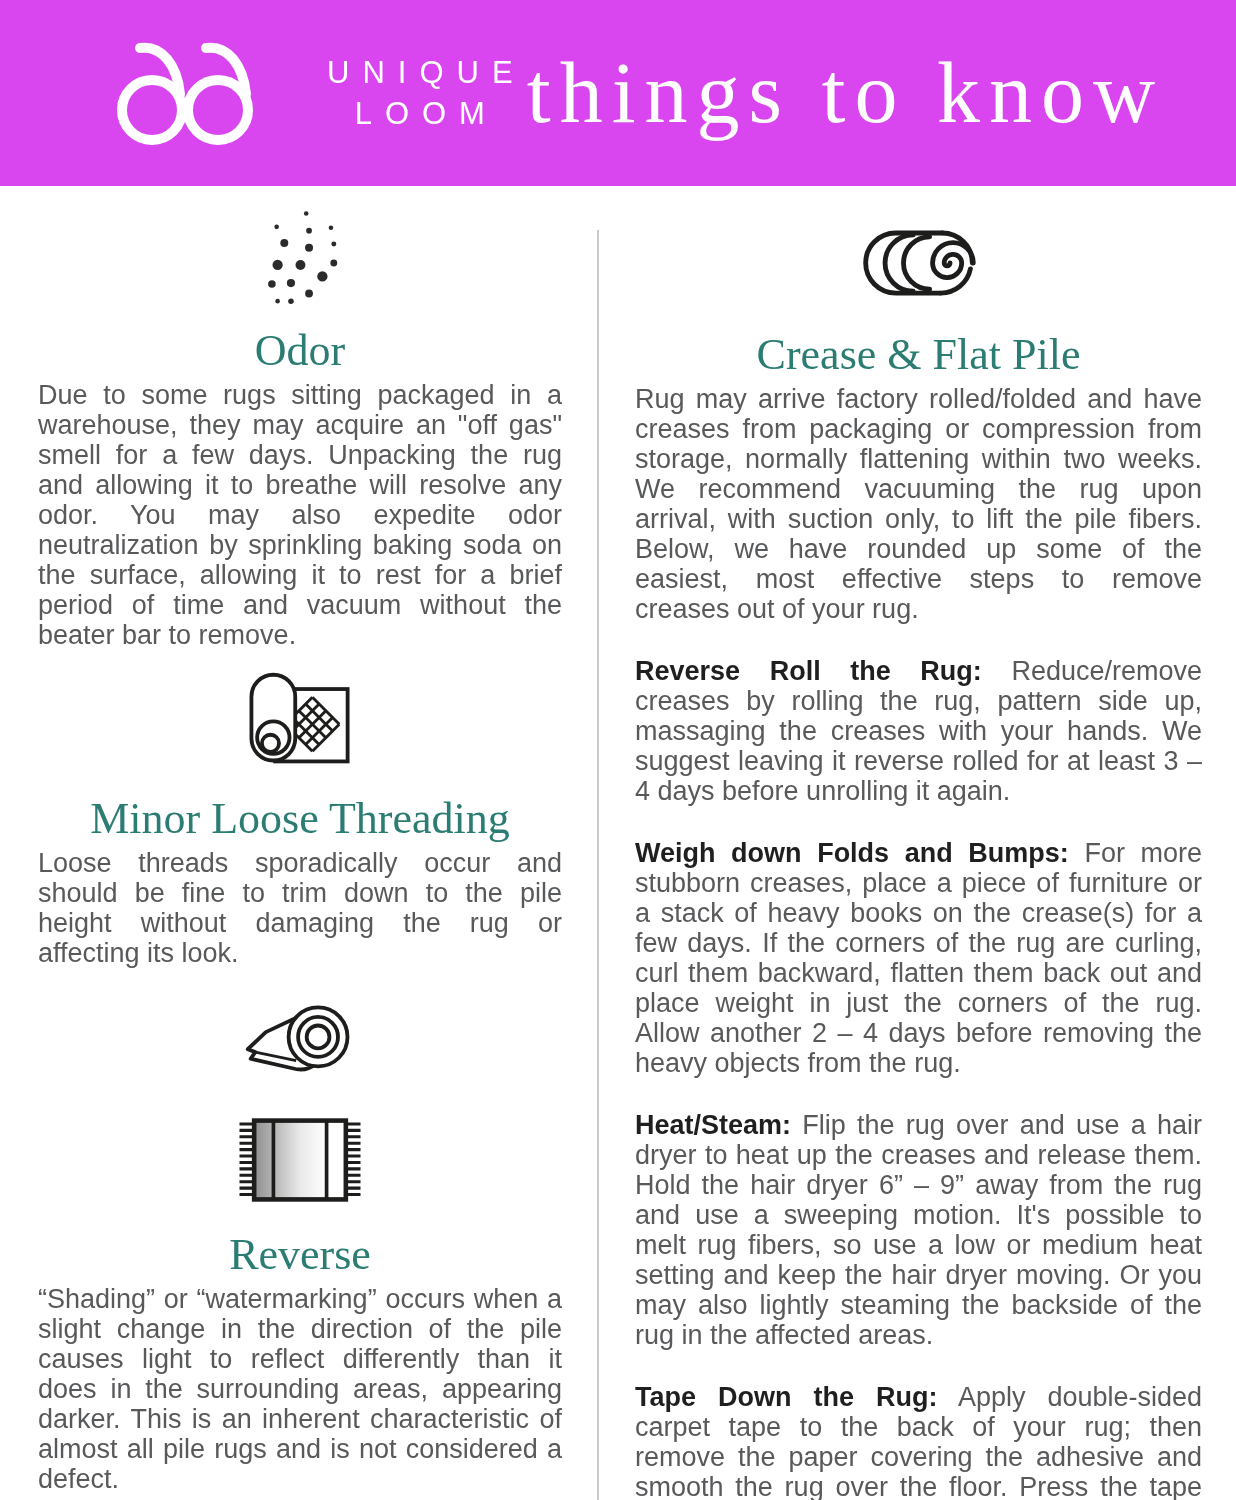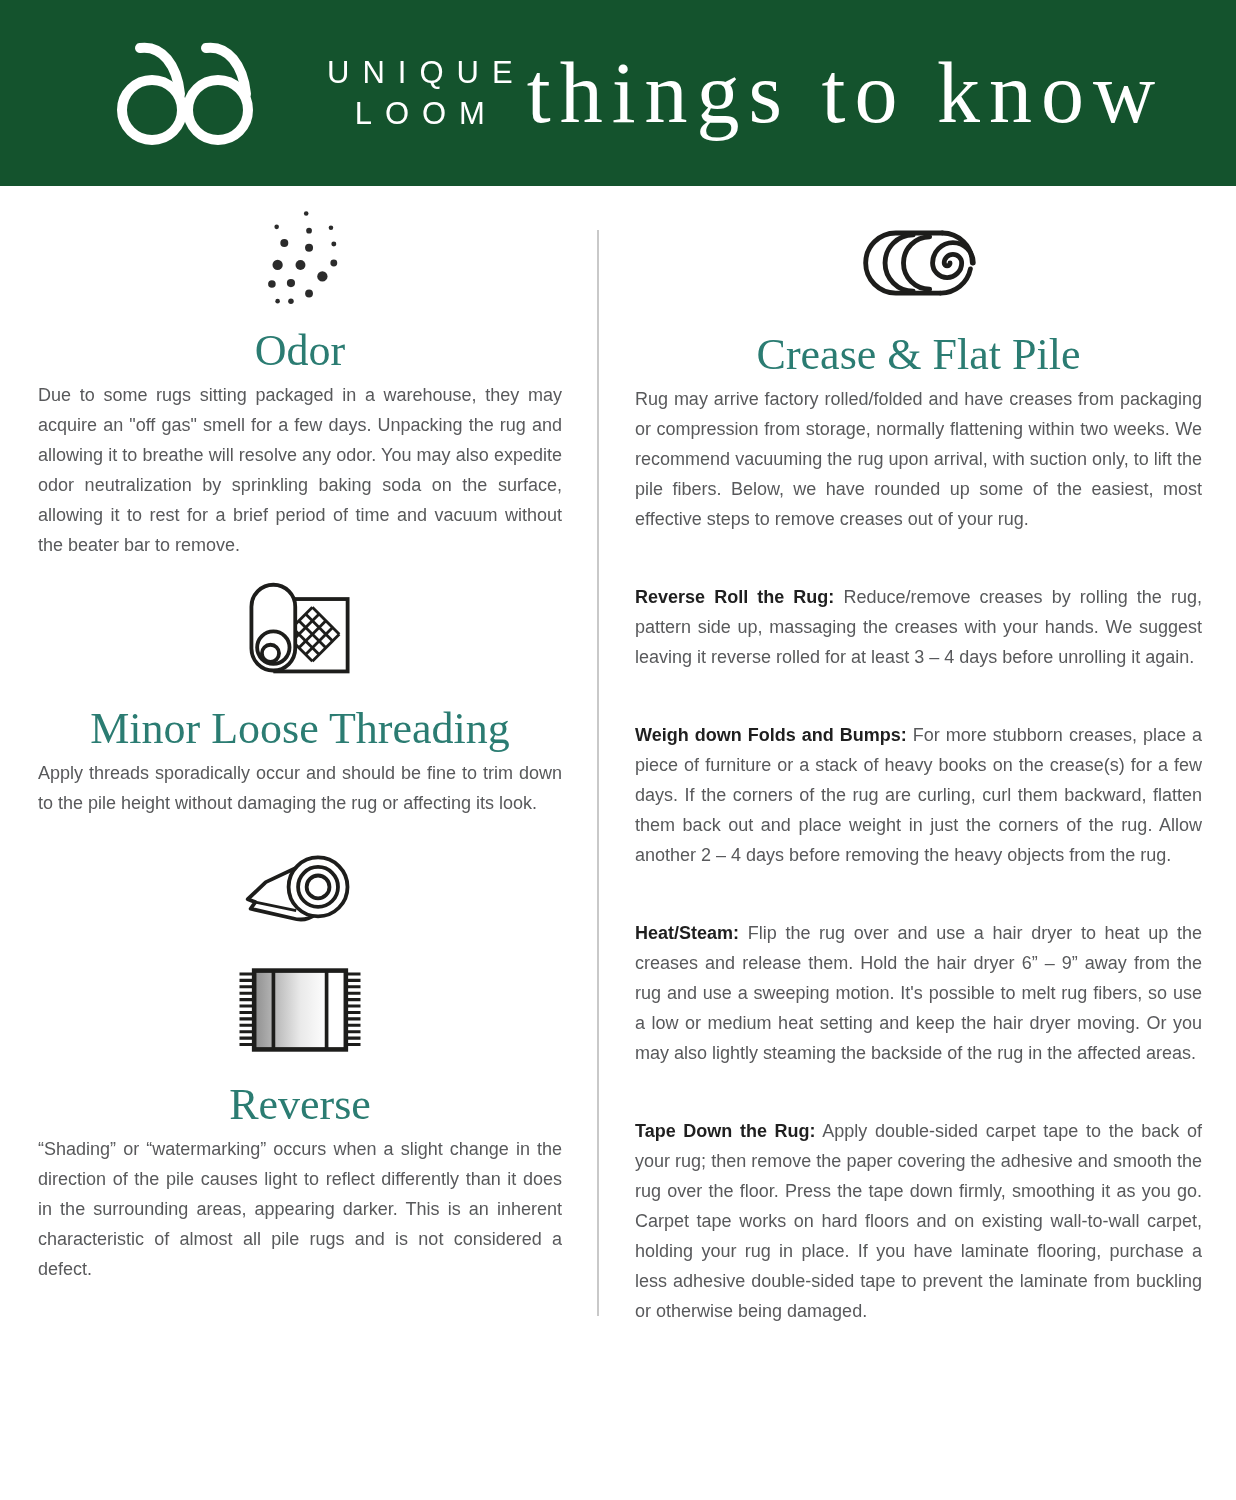--- a/index.html
+++ b/index.html
@@ -7,21 +7,21 @@
   body {
     width: 1236px; height: 1500px;
     background: #ffffff;
     font-family: "Liberation Sans", sans-serif;
     overflow: hidden;
   }
 
   
   .header {
     height: 186px;
-    background: #14532d;
+    background: #d946ef;
     display: flex;
     align-items: center;
   }
   .brand {
     display: flex;
     align-items: center;
     margin-left: 100px;
   }
   .brand svg { width: 200px; height: 110px; display: block; }
   .wordmark {
@@ -73,21 +73,21 @@
     font-weight: 400;
     color: #2b7c72;
     font-size: 44px;
     line-height: 50px;
     text-align: center;
     margin-top: 12px;
     margin-bottom: 4px;
   }
   .body-text {
     color: #58595b;
-    font-size: 18px;
+    font-size: 27px;
     line-height: 30px;
     text-align: justify;
   }
   .body-text strong {
     color: #1f1f1f;
     font-weight: 700;
   }
 
   
   .sec-odor      { margin-top: 16px; }
@@ -95,21 +95,21 @@
   .sec-rugpad    { margin-top: 18px; }
   .sec-shading   { margin-top: 20px; }
   .sec-odor      .icon-wrap { padding: 2px 0 6px 0; }
   .sec-threading .icon-wrap { padding: 4px 0 8px 0; }
   .sec-rugpad    .icon-wrap { padding: 6px 0 8px 0; }
   .sec-shading   .icon-wrap { padding: 6px 0 10px 0; }
 
   
   .sec-crease { margin-top: 40px; }
   .sec-crease .icon-wrap { padding: 0 0 12px 0; }
-  .tip { margin-top: 48px; }
+  .tip { margin-top: 32px; }
 </style>
 </head>
 <body>
 
 <header class="header">
   <div class="brand">
     <svg viewBox="0 0 200 110" aria-hidden="true">
       <g fill="none" stroke="#ffffff" stroke-width="10" stroke-linecap="round">
         <circle cx="52" cy="72" r="30"></circle>
         <circle cx="118" cy="72" r="30"></circle>
@@ -171,21 +171,21 @@
             <line x1="73" y1="37" x2="73" y2="77"></line>
               <line x1="83" y1="37" x2="83" y2="77"></line>
             <line x1="93" y1="37" x2="93" y2="77"></line>
           </g>
           <rect x="9" y="5" width="46" height="90" rx="23" fill="#ffffff" stroke="#1d1d1b" stroke-width="4"></rect>
           <circle cx="32" cy="71" r="17" fill="#ffffff" stroke="#1d1d1b" stroke-width="4"></circle>
           <circle cx="29" cy="77" r="9" fill="#ffffff" stroke="#1d1d1b" stroke-width="4"></circle>
         </svg>
       </div>
       <h2 class="section-heading">Minor Loose Threading</h2>
-      <p class="body-text">Apply threads sporadically occur and should be fine to trim down to the pile height without damaging the rug or affecting its look.</p>
+      <p class="body-text">Loose threads sporadically occur and should be fine to trim down to the pile height without damaging the rug or affecting its look.</p>
     </div>
 
     <div class="section sec-rugpad">
       <div class="icon-wrap">
         <svg width="114" height="86" viewBox="0 0 120 90" aria-hidden="true">
           <path d="M 79 16 L 24 42 L 5 60 L 13 63 L 8 70 L 52 80 Q 66 84 76 76" fill="#ffffff" stroke="#1d1d1b" stroke-width="4" stroke-linejoin="round"></path>
           <path d="M 13 63 L 56 72" fill="none" stroke="#1d1d1b" stroke-width="3"></path>
           <circle cx="79" cy="47" r="31" fill="#ffffff" stroke="#1d1d1b" stroke-width="4"></circle>
           <circle cx="79" cy="47" r="21" fill="none" stroke="#1d1d1b" stroke-width="4"></circle>
           <circle cx="79" cy="47" r="12" fill="none" stroke="#1d1d1b" stroke-width="4"></circle>

